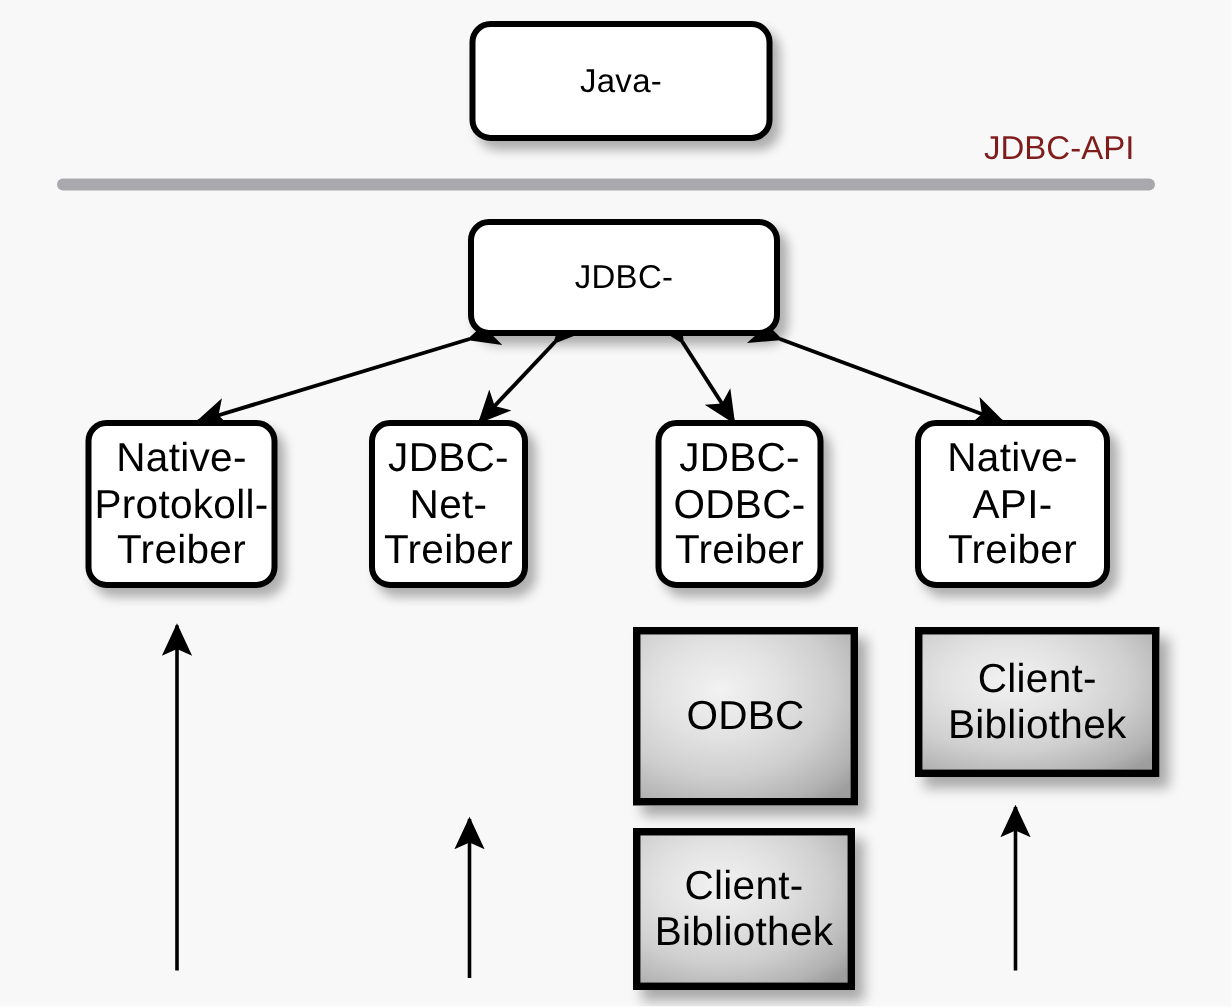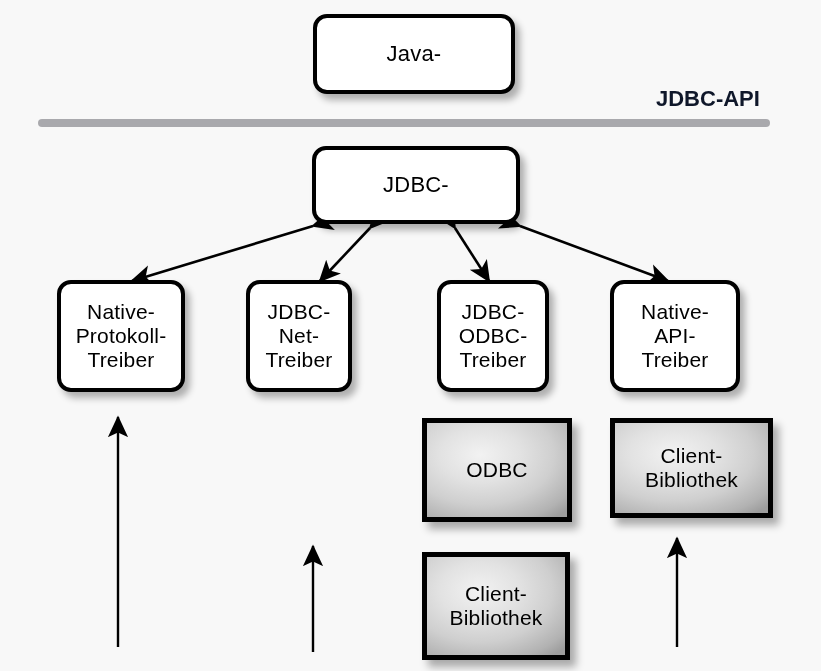--- a/index.html
+++ b/index.html
@@ -56,37 +56,36 @@
 
   
   .apibar {
     position: absolute;
     background: #a9a9ad;
     border-radius: 5px;
     z-index: 3;
   }
   .apilabel {
     position: absolute;
-    color: #0f172a;
+    color: #7f1d1d;
     white-space: nowrap;
     z-index: 4;
-    font-weight: bold;
   }
 
   
   #arrows {
     position: absolute;
     left: 0; top: 0;
     width: 821px; height: 671px;
     z-index: 2;
     pointer-events: none;
   }
 
   .s22 { font-size: 22px; }
-  .s21 { font-size: 21px; }
+  .s21 { font-size: 27px; }
 </style>
 </head>
 <body>
 
 <div id="canvas">
 
   <svg id="arrows" viewBox="0 0 821 671" xmlns="http://www.w3.org/2000/svg">
     <defs>
       <marker id="ah" markerWidth="9" markerHeight="9" refX="7.6" refY="4.5" orient="auto" markerUnits="strokeWidth">
         <path d="M0,0.6 L8.4,4.5 L0,8.4 L2.1,4.5 Z" fill="#000000"></path>
@@ -159,21 +158,21 @@
 
   <div class="node s21" style="left:610px; top:280px; width:130px; height:112px;">
     <span class="txt">
       <span>Native-</span><br>
       <span>API-</span><br>
       <span>Treiber</span>
     </span>
   </div>
 
 
-  <div class="gbox s21" style="left:422px; top:418px; width:150px; height:104px;">
+  <div class="gbox s21" style="left:422px; top:418px; width:150px; height:119px;">
     <span class="txt">
       <span>ODBC</span>
     </span>
   </div>
 
   <div class="gbox s21" style="left:610px; top:418px; width:163px; height:100px;">
     <span class="txt">
       <span>Client-</span><br>
       <span>Bibliothek</span>
     </span>

